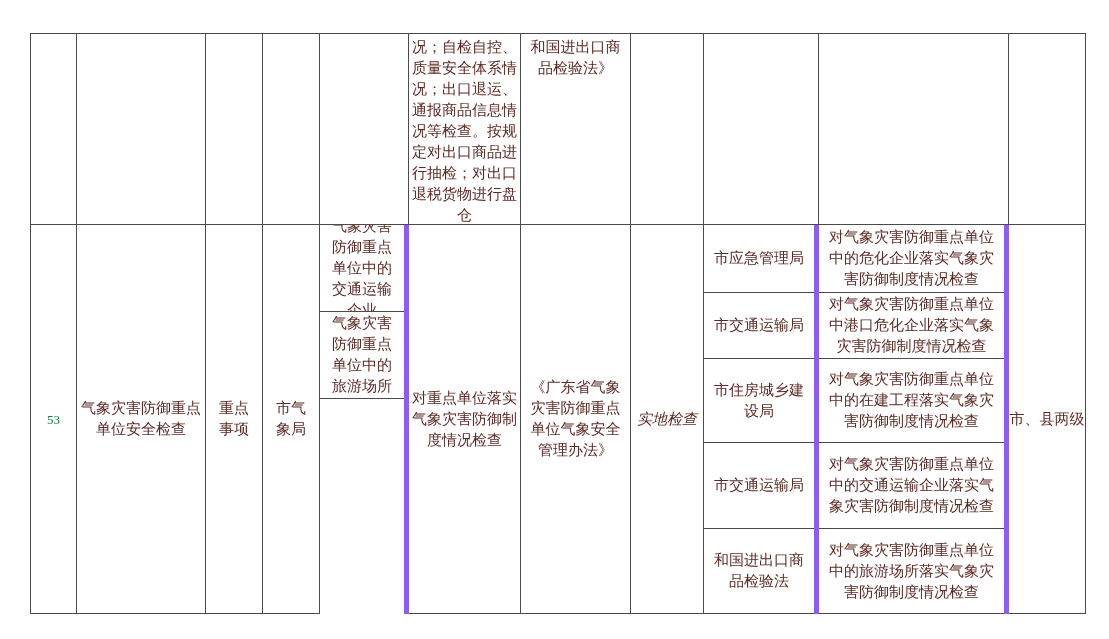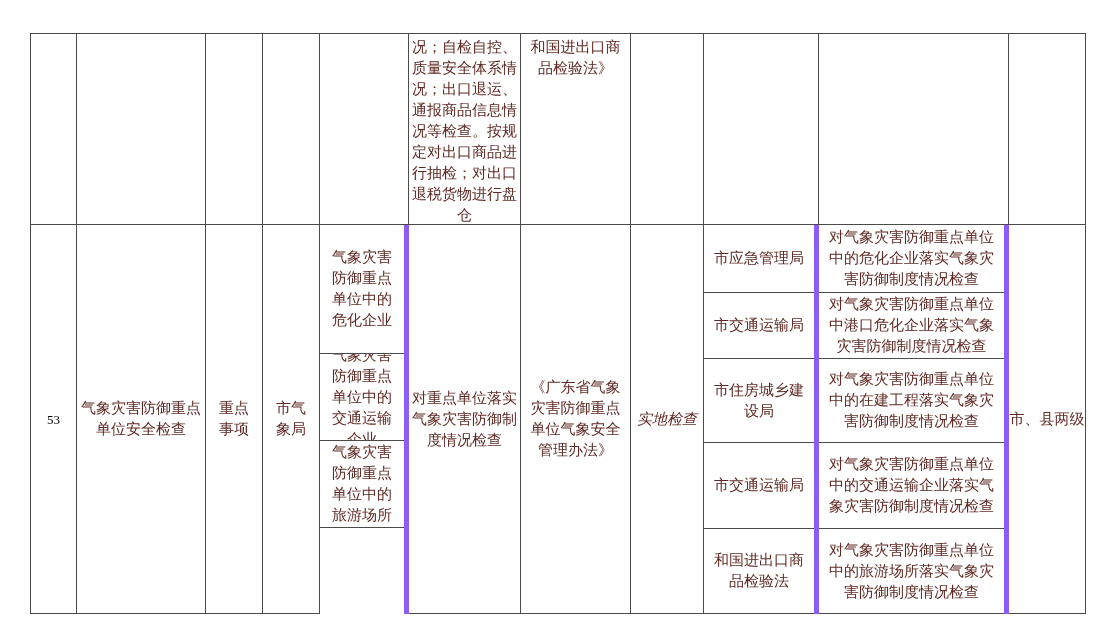--- a/index.html
+++ b/index.html
@@ -42,21 +42,21 @@
   .r1 > .td{height:191px;}
   .r2 > .td{height:389px;}
   .h129{height:129px;} .h86{height:86px;} .h87{height:87px;}
   .h68{height:68px;} .h66{height:66px;} .h84{height:84px;} .h85{height:85px;}
   .subcol .td{width:100%;}
   .subcol.c5 .td{padding:0 5px;box-sizing:border-box;}
   .subcol.c9 .td{padding:0 3px;box-sizing:border-box;}
   .subcol.c10 .td{padding:0 3px;box-sizing:border-box;}
   
   .top{align-items:flex-start;padding-top:3px;}
-  .num{color:#000000;font-size:13px;}
+  .num{color:#15803d;font-size:13px;}
 </style>
 </head>
 <body>
 
 <div class="page">
   <div class="tbl">
 
     <div class="tr r1">
       <div class="td c1"></div>
       <div class="td c2"></div>
@@ -71,21 +71,20 @@
       <div class="td c11"></div>
     </div>
 
     <div class="tr r2">
       <div class="td c1 num">53</div>
       <div class="td c2">气象灾害防御重点单位安全检查</div>
       <div class="td c3">重点事项</div>
       <div class="td c4">市气象局</div>
 
       <div class="subcol c5">
-        <div class="td h129">气象灾害防御重点单位中的危化企业</div>
         <div class="td h87">气象灾害防御重点单位中的交通运输企业</div>
         <div class="td h87">气象灾害防御重点单位中的旅游场所</div>
       </div>
 
       <div class="td c6">对重点单位落实气象灾害防御制度情况检查</div>
       <div class="td c7">《广东省气象灾害防御重点单位气象安全管理办法》</div>
       <div class="td c8">实地检查</div>
 
       <div class="subcol c9">
         <div class="td h68">市应急管理局</div>

